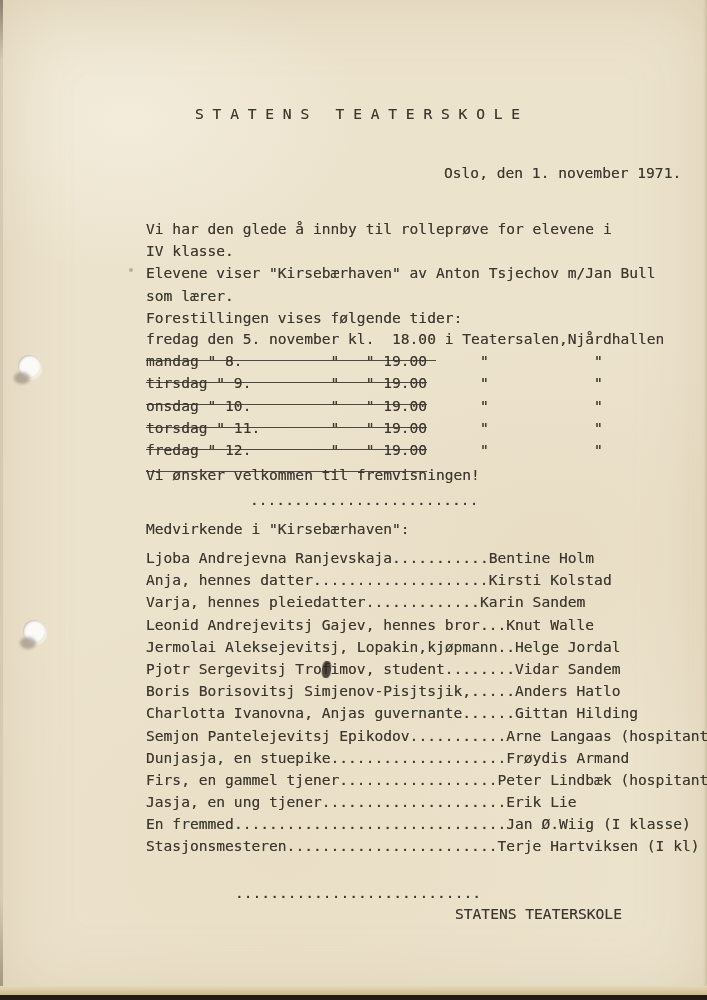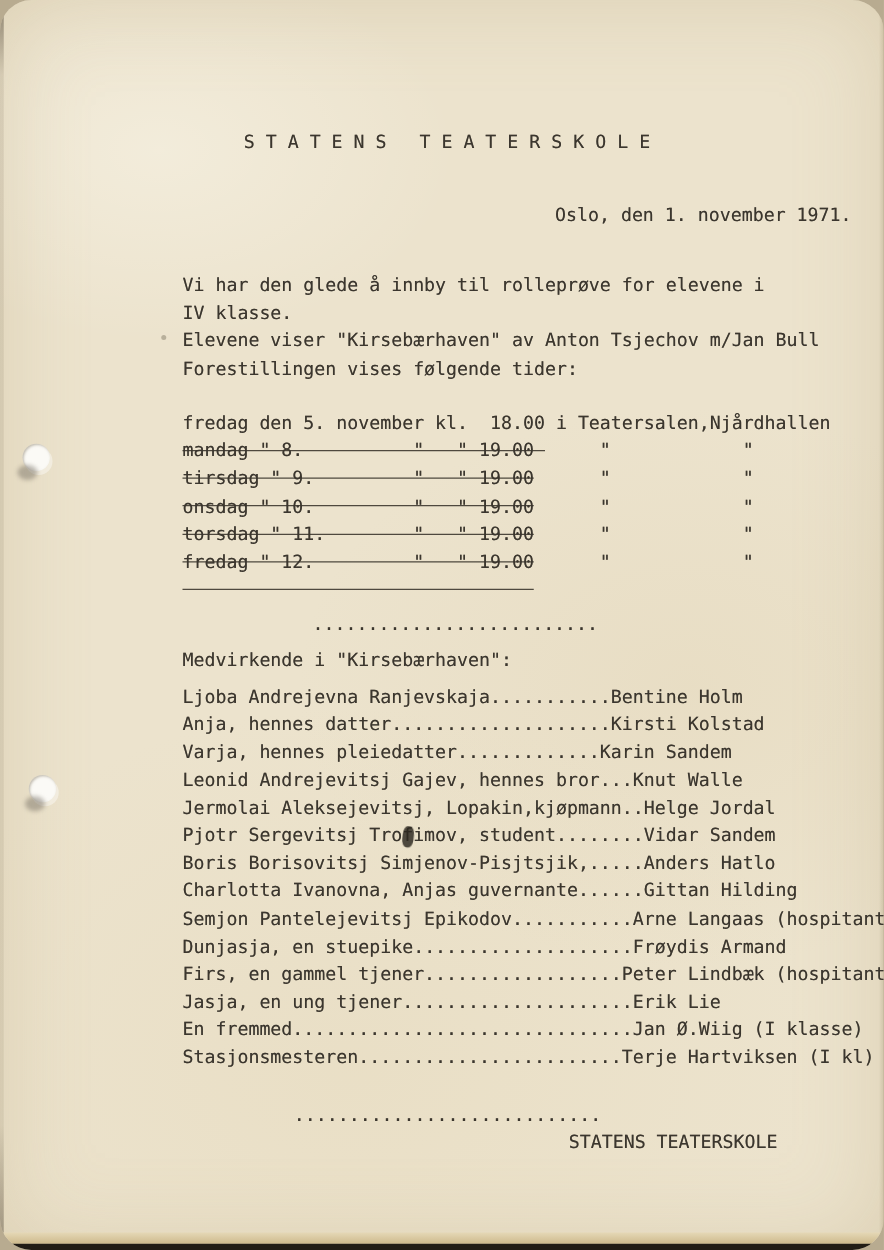--- a/index.html
+++ b/index.html
@@ -11,21 +11,20 @@
     background:
       radial-gradient(ellipse 340px 220px at 18% 12%, rgba(255,253,245,.35), rgba(255,253,245,0) 70%),
       radial-gradient(ellipse 420px 300px at 78% 55%, rgba(214,196,156,.18), rgba(214,196,156,0) 75%),
       radial-gradient(ellipse 500px 380px at 40% 85%, rgba(222,206,168,.20), rgba(222,206,168,0) 75%),
       #ece3cd;
     box-shadow: inset 0 0 70px rgba(182,162,120,.30);
     font-family:"DejaVu Sans Mono","Liberation Mono",monospace;
     font-size:14.6px;
     color:#3b362e;
     text-shadow:0 0 .5px rgba(59,54,46,.55);
-    border-radius:25px;
   }
   .line{white-space:pre;line-height:22.2px;height:22.2px;}
   .abs{position:absolute;}
   .u{border-bottom:1.7px solid rgba(56,50,42,.88);padding-bottom:13px;}
   
   .edge-left{position:absolute;left:0;top:0;width:3px;height:100%;
     background:linear-gradient(to bottom, rgba(70,60,45,.55), rgba(120,108,85,.15) 6%, rgba(120,108,85,.12) 90%, rgba(70,60,45,.45));}
   .edge-right{position:absolute;right:0;top:0;width:4px;height:100%;background:linear-gradient(to left, rgba(150,132,98,.25), rgba(150,132,98,0));}
   .edge-bottom-tan{position:absolute;left:0;bottom:5px;width:100%;height:9px;
     background:linear-gradient(to bottom,#e5d8b6,#cdb98c);}
@@ -55,32 +54,34 @@
   <div class="hole-smudge" style="left:20px;top:637px;"></div>
 
   <div class="abs line" style="left:195px;top:103px;">S T A T E N S   T E A T E R S K O L E</div>
 
   <div class="abs line" style="left:444px;top:162px;">Oslo, den 1. november 1971.</div>
 
   <div class="abs" style="left:146px;top:218px;" id="intro">
       <div class="line">Vi har den glede å innby til rolleprøve for elevene i</div>
       <div class="line">IV klasse.</div>
       <div class="line">Elevene viser "Kirsebærhaven" av Anton Tsjechov m/Jan Bull</div>
+      <div class="line">som lærer.</div>
       <div class="line">Forestillingen vises følgende tider:</div>
     </div>
 
   <div class="abs" style="left:146px;top:328px;" id="schedule">
       <div class="line"><span class="u">fredag den 5. november kl.  18.00</span><span> i Teatersalen,Njårdhallen</span></div>
       <div class="line"><span class="u">mandag " 8.          "   " 19.00</span><span>      "            "</span></div>
       <div class="line"><span class="u">tirsdag " 9.         "   " 19.00</span><span>      "            "</span></div>
       <div class="line"><span class="u">onsdag " 10.         "   " 19.00</span><span>      "            "</span></div>
       <div class="line"><span class="u">torsdag " 11.        "   " 19.00</span><span>      "            "</span></div>
       <div class="line"><span class="u">fredag " 12.         "   " 19.00</span><span>      "            "</span></div>
     </div>
 
+  <div class="abs line" style="left:146px;top:464px;">Vi ønsker velkommen til fremvisningen!</div>
 
   <div class="abs line" style="left:250px;top:489px;">..........................</div>
 
   <div class="abs line" style="left:146px;top:518px;">Medvirkende i "Kirsebærhaven":</div>
 
   <div class="abs" style="left:146px;top:547px;" id="cast">
       <div class="line"><span>Ljoba Andrejevna Ranjevskaja</span><span>...........</span><span>Bentine Holm</span></div>
       <div class="line"><span>Anja, hennes datter</span><span>....................</span><span>Kirsti Kolstad</span></div>
       <div class="line"><span>Varja, hennes pleiedatter</span><span>.............</span><span>Karin Sandem</span></div>
       <div class="line"><span>Leonid Andrejevitsj Gajev, hennes bror</span><span>...</span><span>Knut Walle</span></div>

